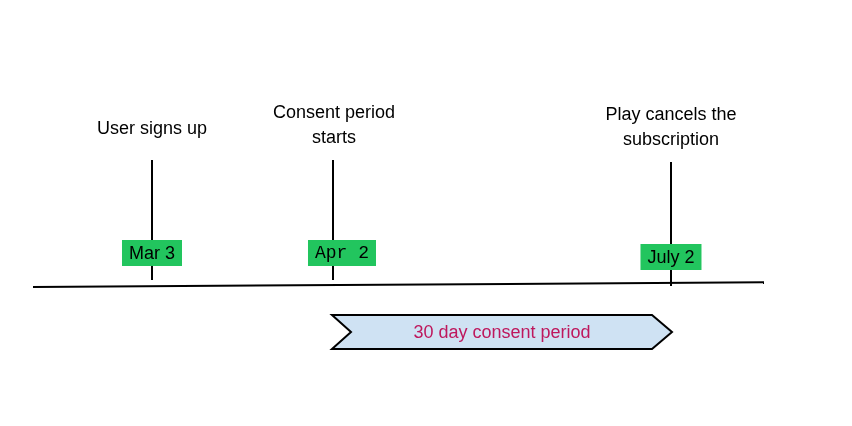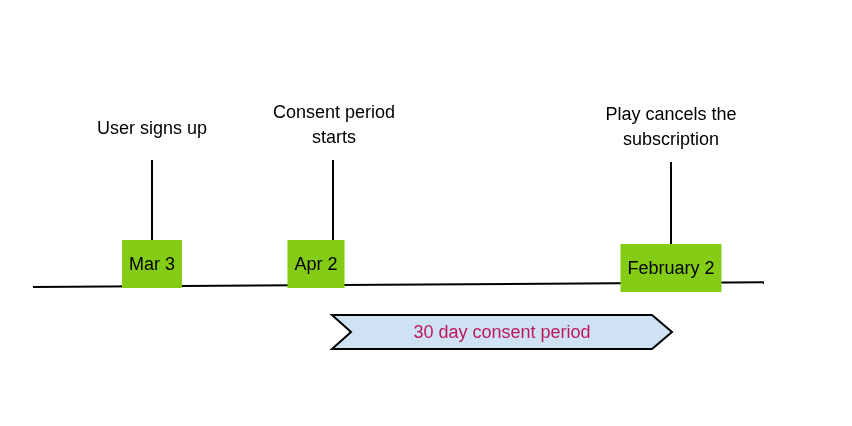--- a/index.html
+++ b/index.html
@@ -31,30 +31,30 @@
     line-height: 25px;
     color: #000000;
     white-space: normal;
   }
   .event-title.t1 { left: 152px; top: 116px; width: 200px; }
   .event-title.t2 { left: 334px; top: 100px; width: 160px; }
   .event-title.t3 { left: 671px; top: 102px; width: 175px; }
   .date-badge {
     position: absolute;
     transform: translateX(-50%);
-    background: #84cc16;
+    background: #22c55e;
     font-size: 18px;
     line-height: 26px;
     height: 26px;
-    padding: 11px 7px;
+    padding: 0 7px;
     text-align: center;
     white-space: nowrap;
   }
   .date-badge.d1 { left: 152px; top: 240px; }
-  .date-badge.d2 { left: 316px; top: 240px; }
+  .date-badge.d2 { left: 342px; top: 240px; font-family: Liberation Mono, monospace; }
   .date-badge.d3 { left: 671px; top: 244px; }
   .banner-label {
     position: absolute;
     left: 332px;
     top: 315px;
     width: 340px;
     height: 34px;
     display: flex;
     align-items: center;
     justify-content: center;
@@ -77,17 +77,17 @@
 
     <polygon points="332,315 652,315 672,332 652,349 332,349 351,332" fill="#cfe2f3" stroke="#000000" stroke-width="2" stroke-linejoin="miter"></polygon>
   </svg>
 
   <div class="event-title t1">User signs up</div>
   <div class="event-title t3">Play cancels the subscription</div>
   <div class="event-title t2">Consent period starts</div>
 
   <div class="date-badge d1">Mar 3</div>
   <div class="date-badge d2">Apr 2</div>
-  <div class="date-badge d3">February 2</div>
+  <div class="date-badge d3">July 2</div>
 
   <div class="banner-label">30 day consent period</div>
 
 </div>
 
 </body></html>

